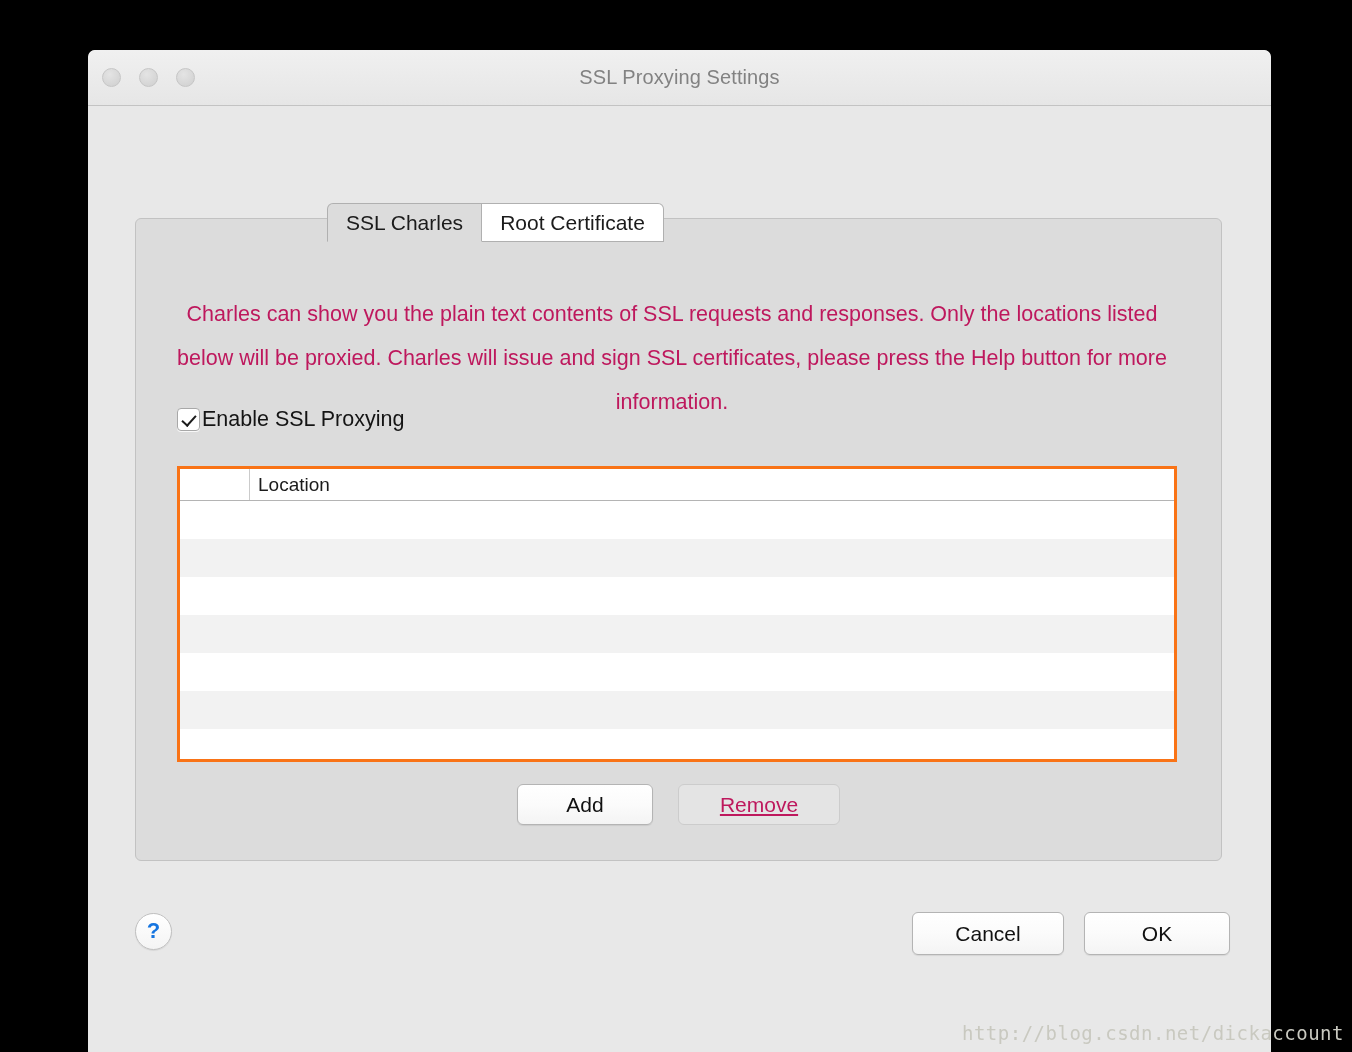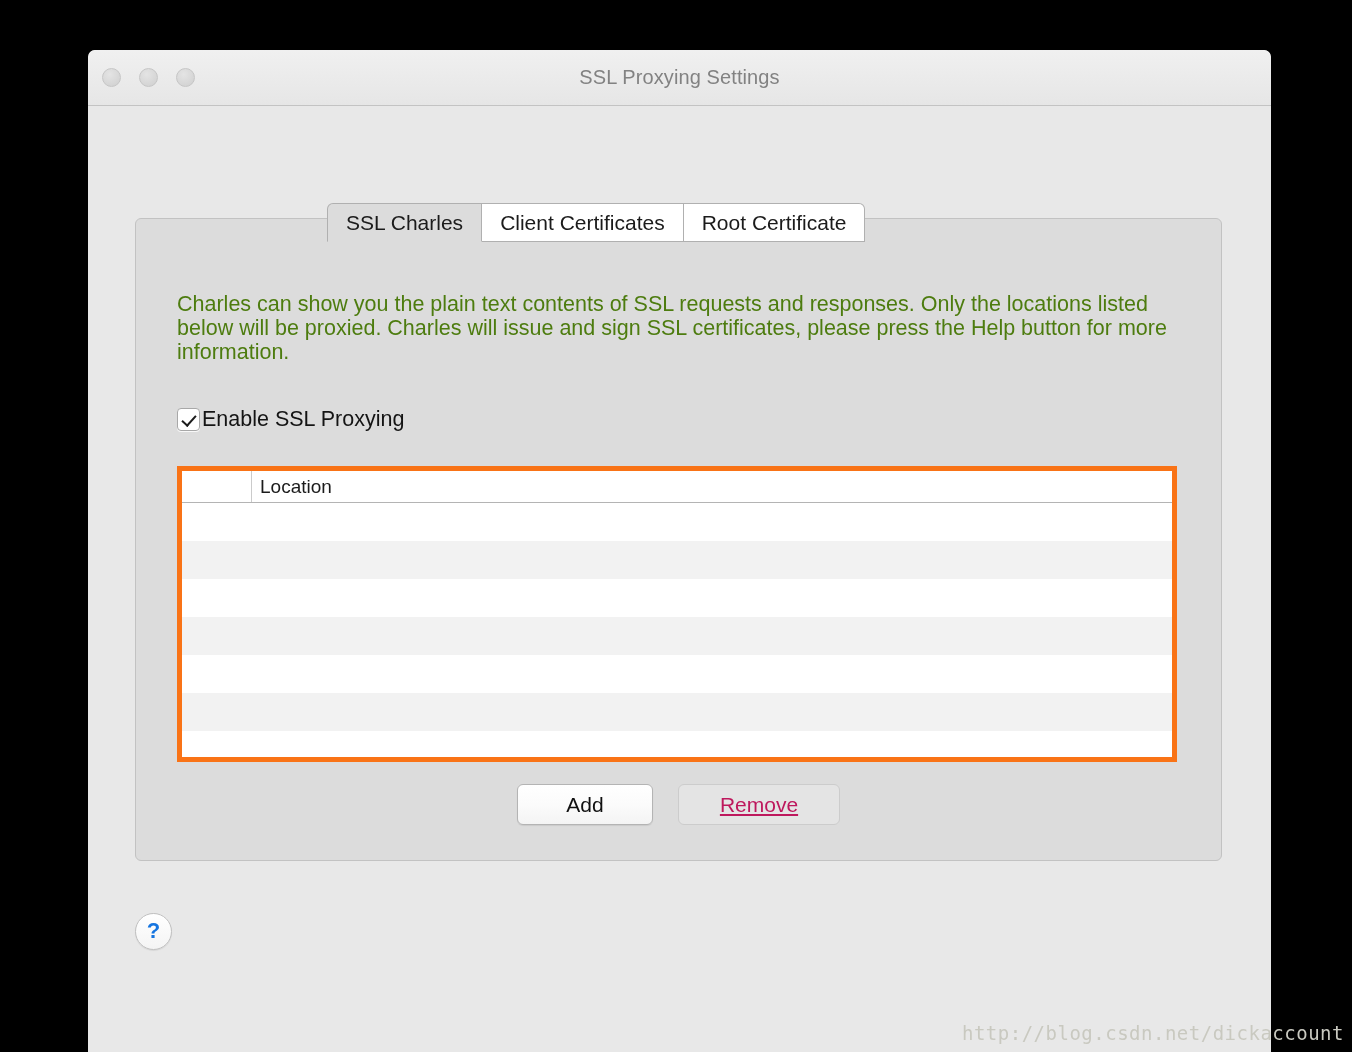--- a/index.html
+++ b/index.html
@@ -118,23 +118,24 @@
     box-sizing: border-box;
   }
 
   
   #description {
     position: absolute;
     left: 41px;
     top: 73px;
     width: 990px;
     font-size: 21.5px;
-    line-height: 24px;
-    color: #4d7c0f;
-    user-select: none;
+    line-height: 44px;
+    color: #be185d;
+    user-select: none;
+    text-align: center;
   }
 
   
   #enable-row {
     position: absolute;
     left: 41px;
     top: 188px;
     display: flex;
     align-items: center;
     gap: 2px;
@@ -169,21 +170,21 @@
   }
 
   
   #table-wrap {
     position: absolute;
     left: 41px;
     top: 247px;
     width: 1000px;
     height: 296px;
     background: #ffffff;
-    border: 5px solid #f97316;
+    border: 3px solid #f97316;
     box-sizing: border-box;
     overflow: hidden;
   }
   #table-header {
     display: flex;
     height: 32px;
     background: #ffffff;
     border-bottom: 1px solid #b4b4b4;
     box-sizing: border-box;
   }
@@ -330,23 +331,26 @@
 
       <div id="list-buttons">
         <button id="add-button" class="btn">Add</button>
         <button id="remove-button" class="btn disabled" disabled="">Remove</button>
       </div>
 
     </div>
 
     <div id="tab-strip">
       <div class="tab selected">SSL Charles</div>
-      <div class="tab">Client Certificates</div>
       <div class="tab">Root Certificate</div>
     </div>
 
     <div id="help-button">?</div>
 
+    <div id="footer-buttons">
+      <button id="cancel-button" class="btn">Cancel</button>
+      <button id="ok-button" class="btn">OK</button>
+    </div>
 
   </div>
 </div>
 
 <div id="watermark">http://blog.csdn.net/dickaccount</div>
 
 </body></html>

